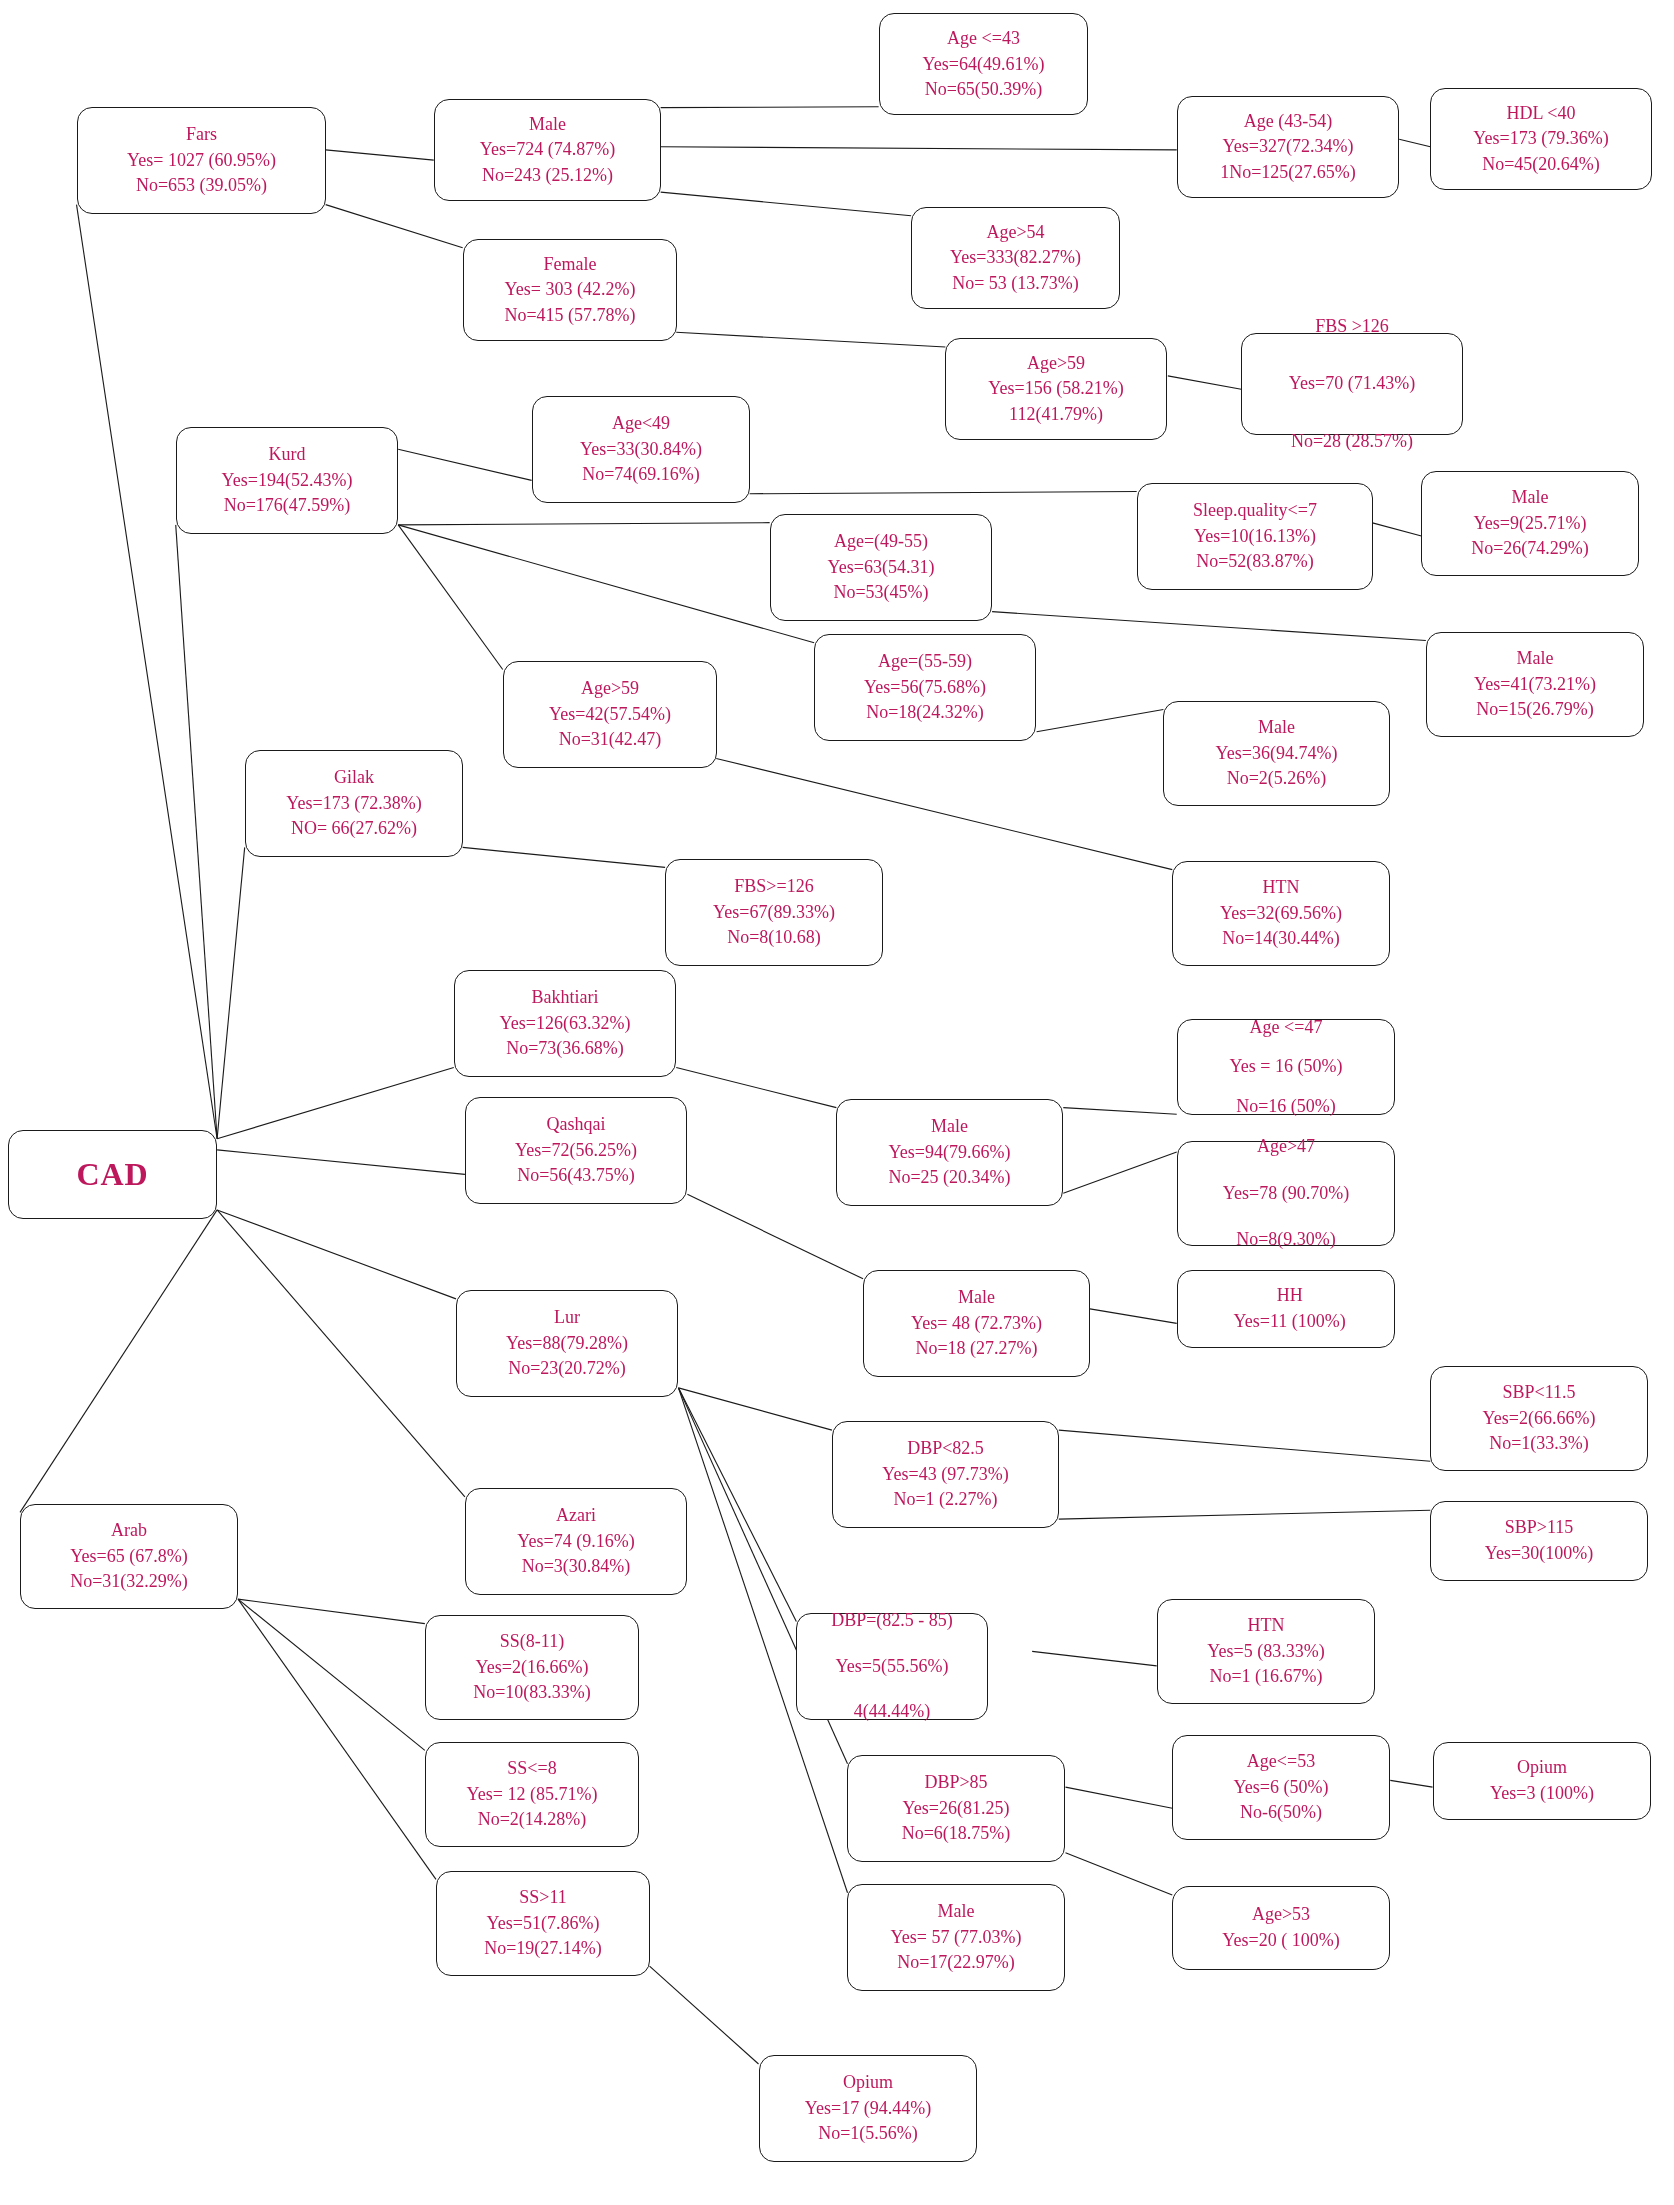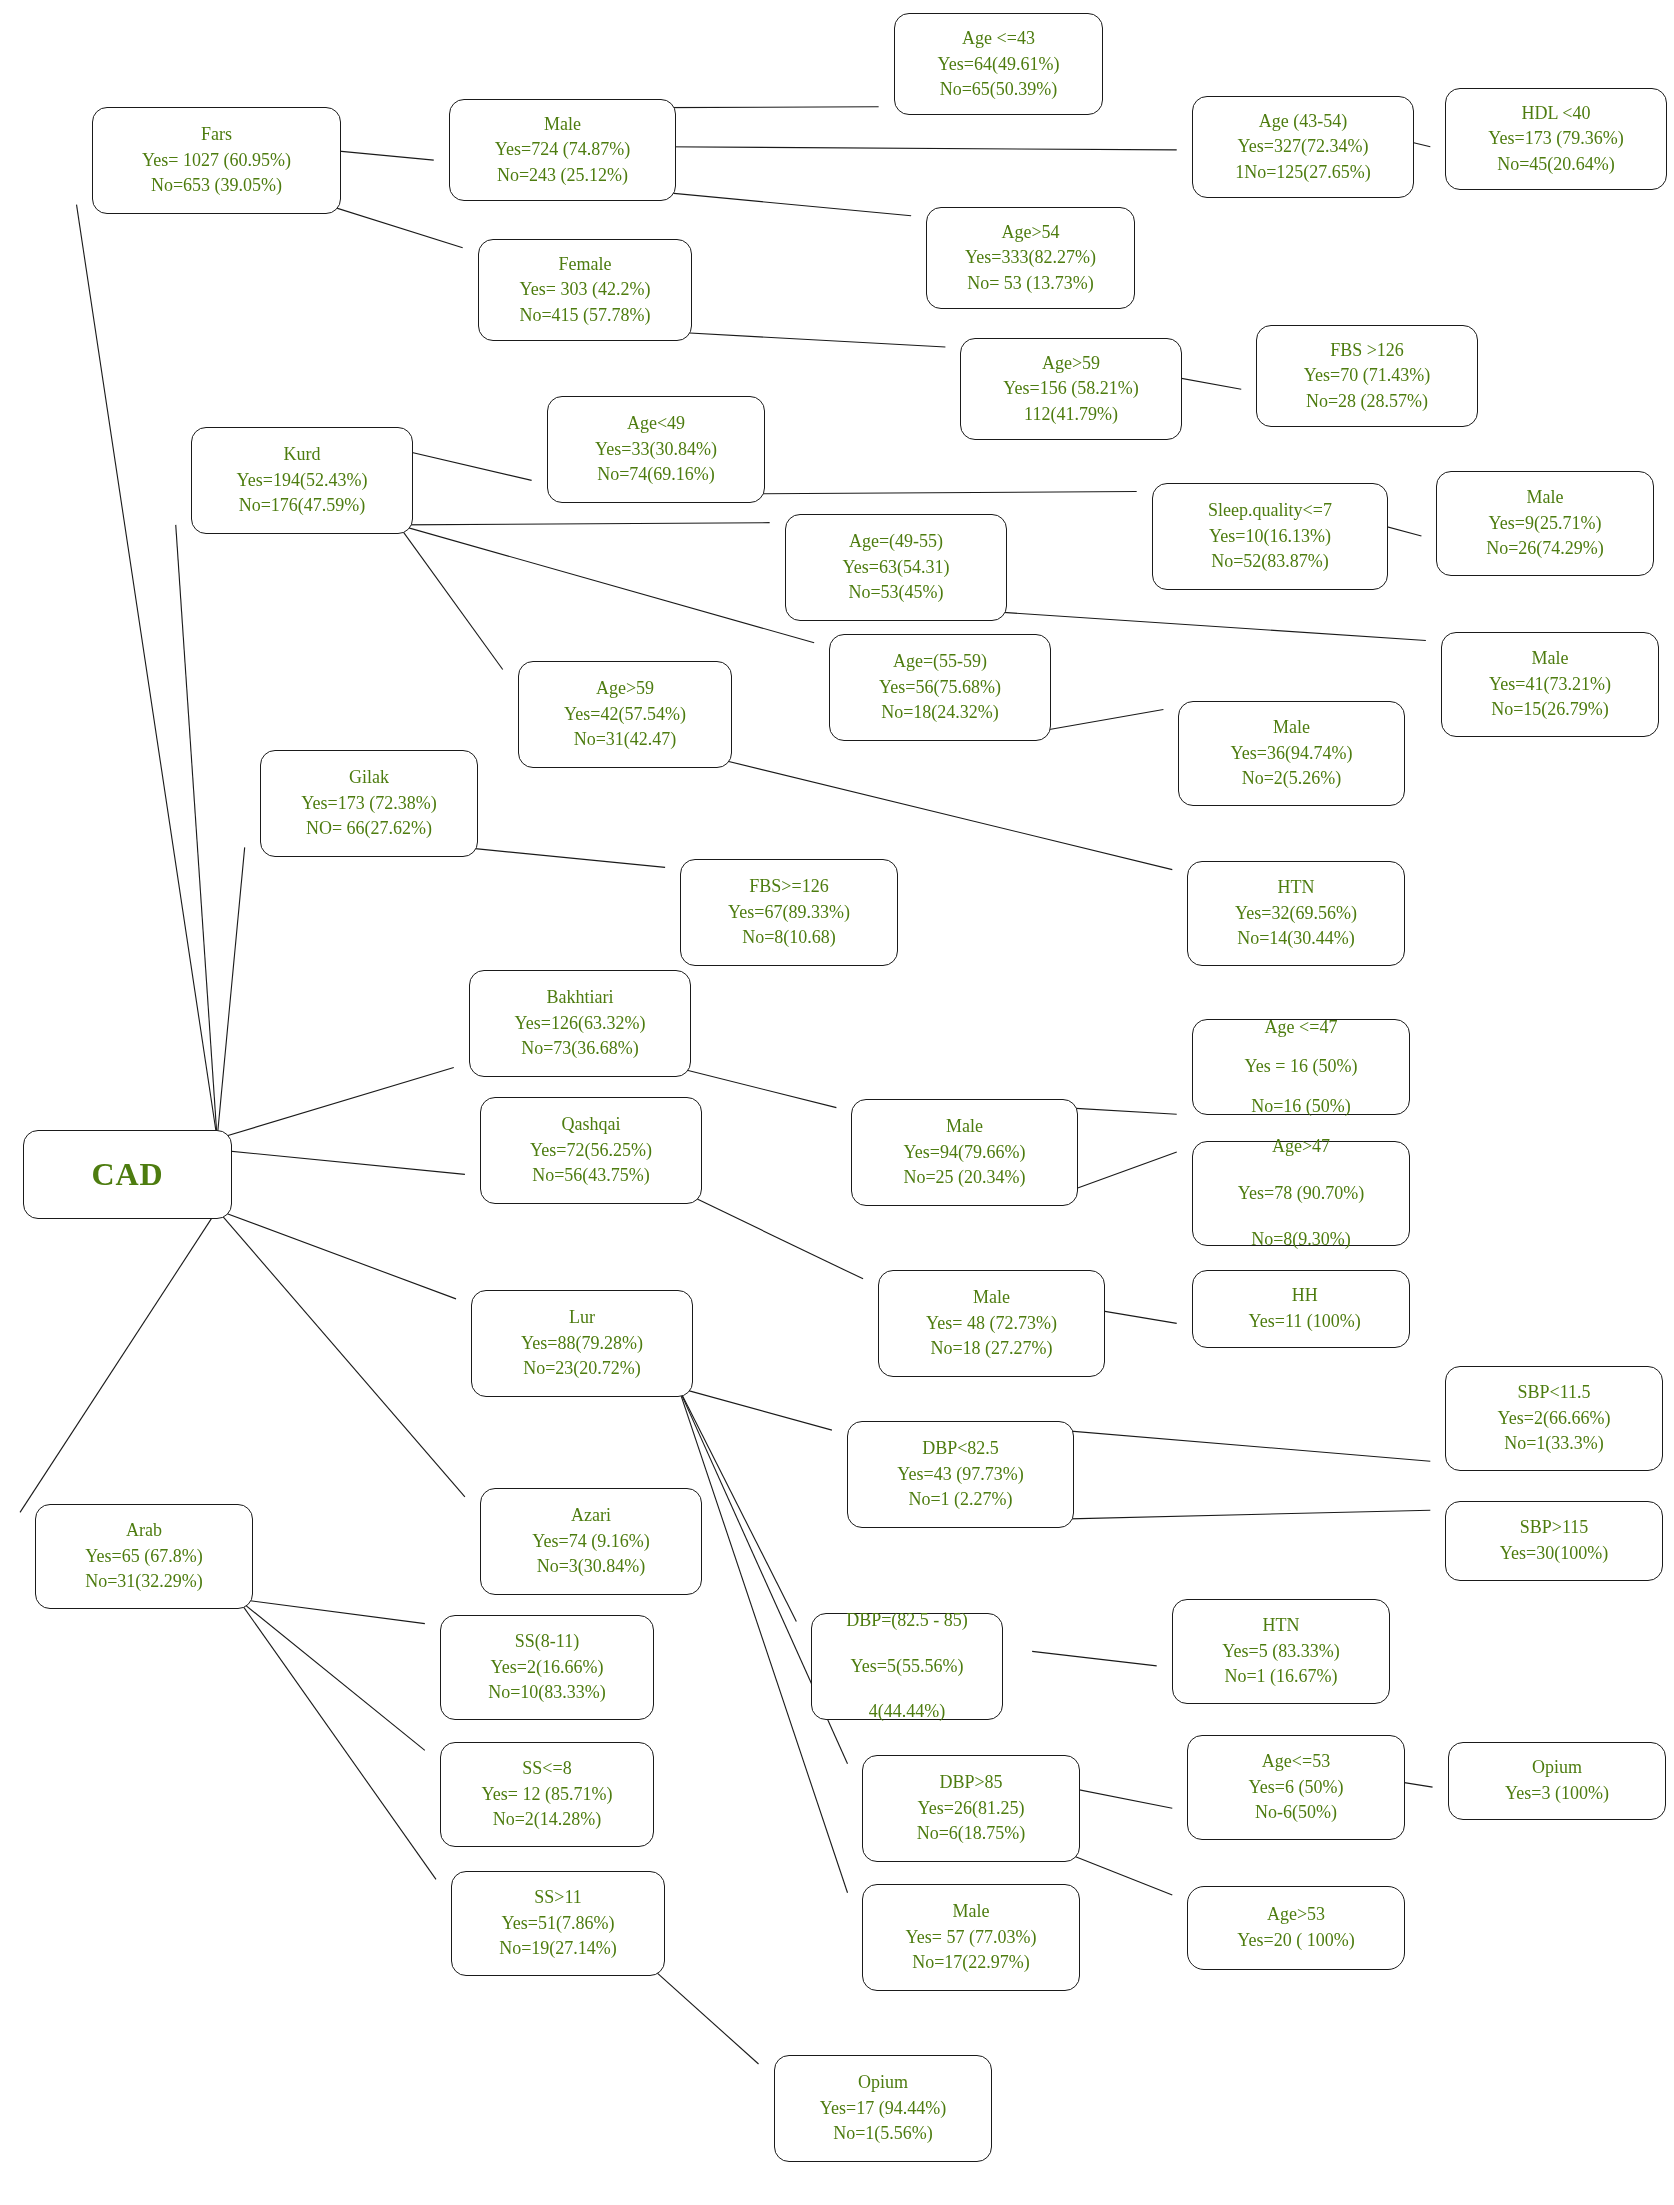--- a/index.html
+++ b/index.html
@@ -26,26 +26,25 @@
     position: absolute;
     box-sizing: border-box;
     border: 0.9px solid #1a1a1a;
     border-radius: 15px;
     background: #ffffff;
     display: flex;
     flex-direction: column;
     align-items: center;
     justify-content: center;
     text-align: center;
-    color: #4d7c0f;
+    color: #be185d;
     font-size: 18px;
     line-height: 1.42;
     padding: 4.4px 3.6px;
     z-index: 2;
-    margin-left: 15px;
   }
   .node .ln { display: block; white-space: nowrap; }
   .node.root {
     font-size: 32px;
     font-weight: bold;
     letter-spacing: 0.9px;
   }
 </style>
 </head>
 <body>
@@ -135,21 +134,21 @@
       <div class="node" style="left: 911px; top: 207px; width: 209px; height: 102px;">
         <span class="ln">Age&gt;54</span>
         <span class="ln">Yes=333(82.27%)</span>
         <span class="ln">No= 53 (13.73%)</span>
       </div>
       <div class="node" style="left: 945px; top: 338px; width: 222px; height: 102px;">
         <span class="ln">Age&gt;59</span>
         <span class="ln">Yes=156 (58.21%)</span>
         <span class="ln">112(41.79%)</span>
       </div>
-      <div class="node" style="left: 1241px; top: 325px; width: 222px; height: 102px;">
+      <div class="node" style="left: 1241px; top: 333px; width: 222px; height: 102px; gap: 32px;">
         <span class="ln">FBS &gt;126</span>
         <span class="ln">Yes=70 (71.43%)</span>
         <span class="ln">No=28 (28.57%)</span>
       </div>
       <div class="node" style="left: 176px; top: 427px; width: 222px; height: 107px;">
         <span class="ln">Kurd</span>
         <span class="ln">Yes=194(52.43%)</span>
         <span class="ln">No=176(47.59%)</span>
       </div>
       <div class="node" style="left: 532px; top: 396px; width: 218px; height: 107px;">

